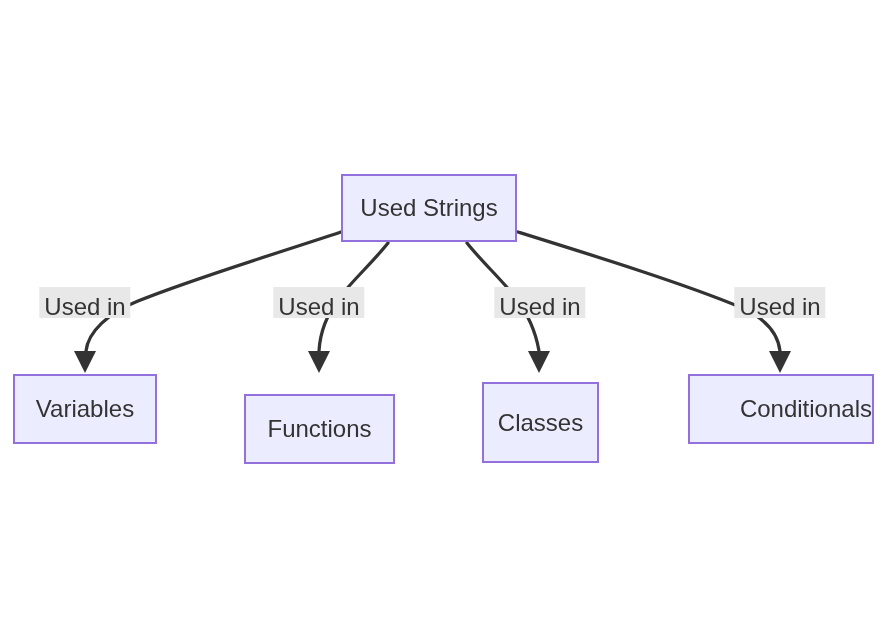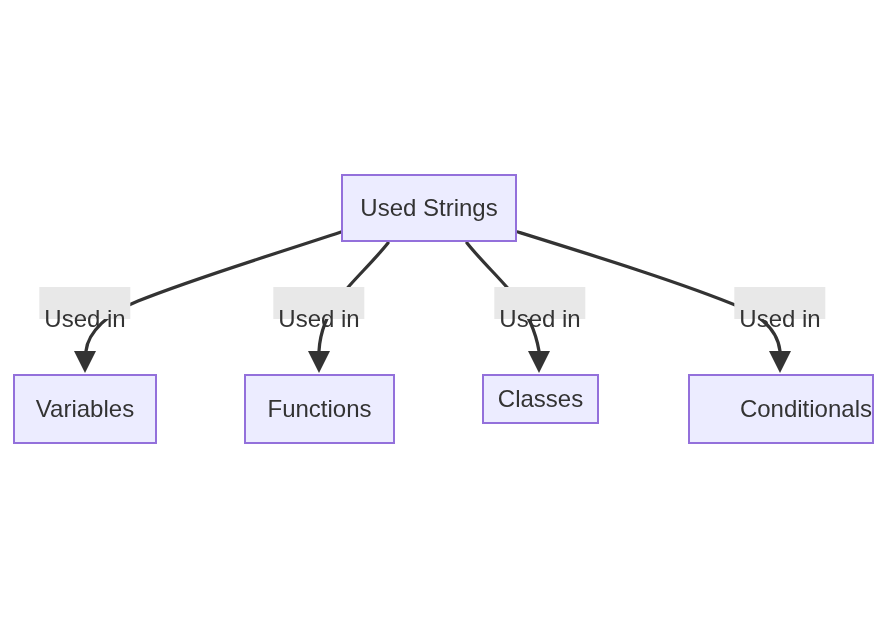--- a/index.html
+++ b/index.html
@@ -55,27 +55,27 @@
   .edge-label {
     position: absolute;
     z-index: 2;
     top: 287px;
     height: 31px;
     line-height: 31px;
     transform: translateX(-50%);
     background: var(--edge-label-bg);
     color: var(--text);
     font-size: 24px;
-    padding: 16px 5px;
+    padding: 4px 5px;
     white-space: nowrap;
   }
   .node-root        { left: 341px; top: 174px; width: 176px; height: 68px; }
   .node-variables   { left: 13px;  top: 374px; width: 144px; height: 70px; justify-content: center; }
-  .node-functions   { left: 244px; top: 374px; width: 151px; height: 70px; }
-  .node-classes     { left: 482px; top: 374px; width: 117px; height: 50px; justify-content: center; }
+  .node-functions   { left: 244px; top: 394px; width: 151px; height: 70px; }
+  .node-classes     { left: 482px; top: 382px; width: 117px; height: 81px; justify-content: center; }
   .node-conditionals{ left: 688px; top: 374px; width: 186px; height: 70px; justify-content: flex-end; }
   .edge-label-0 { left: 85px; }
   .edge-label-1 { left: 319px; }
   .edge-label-2 { left: 540px; }
   .edge-label-3 { left: 780px; }
 </style>
 </head>
 <body>
 
 <div class="canvas">

